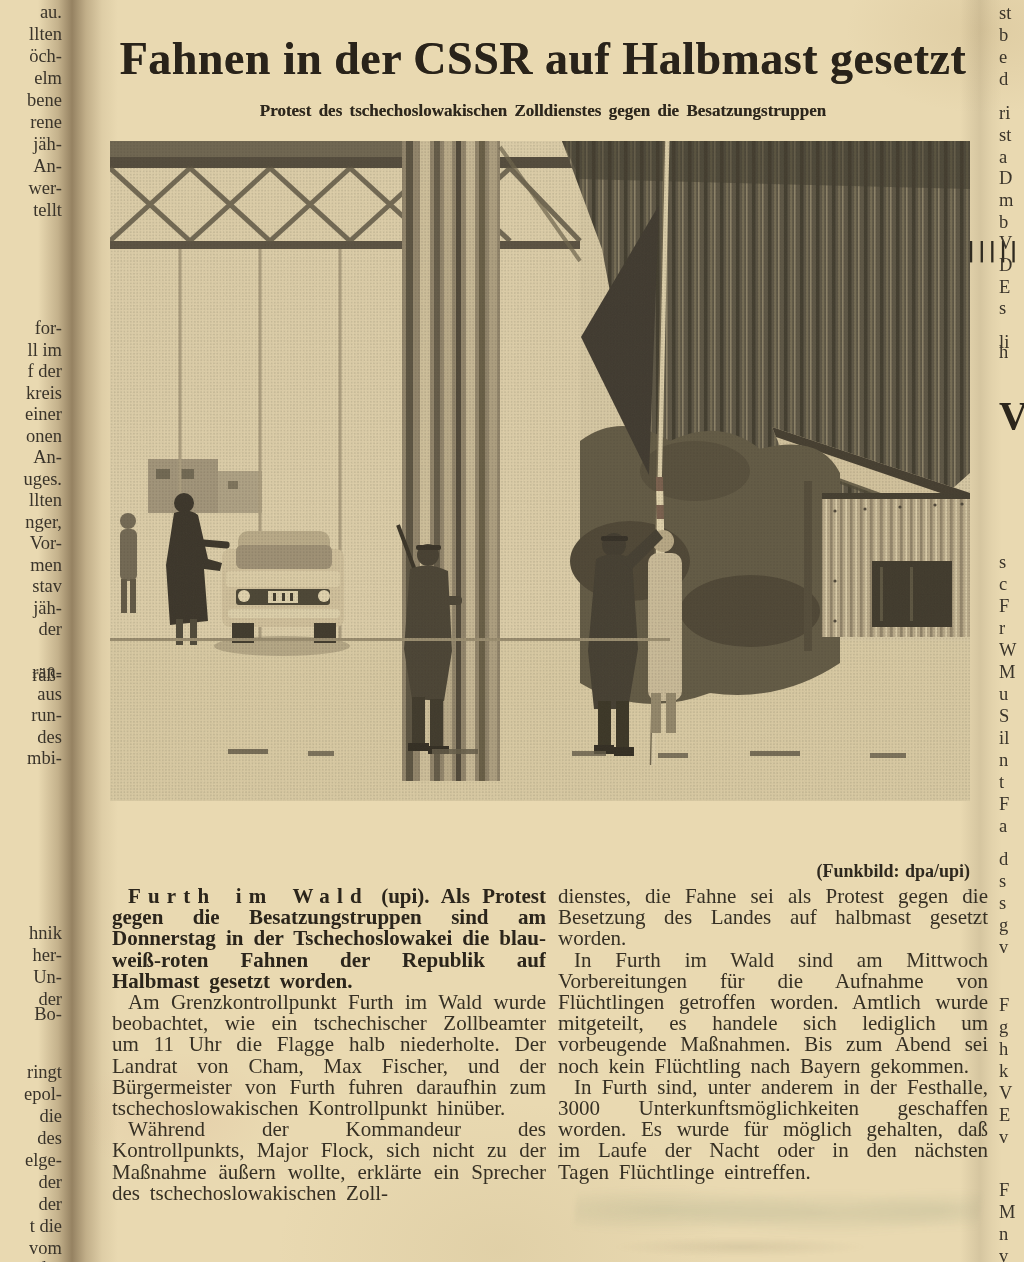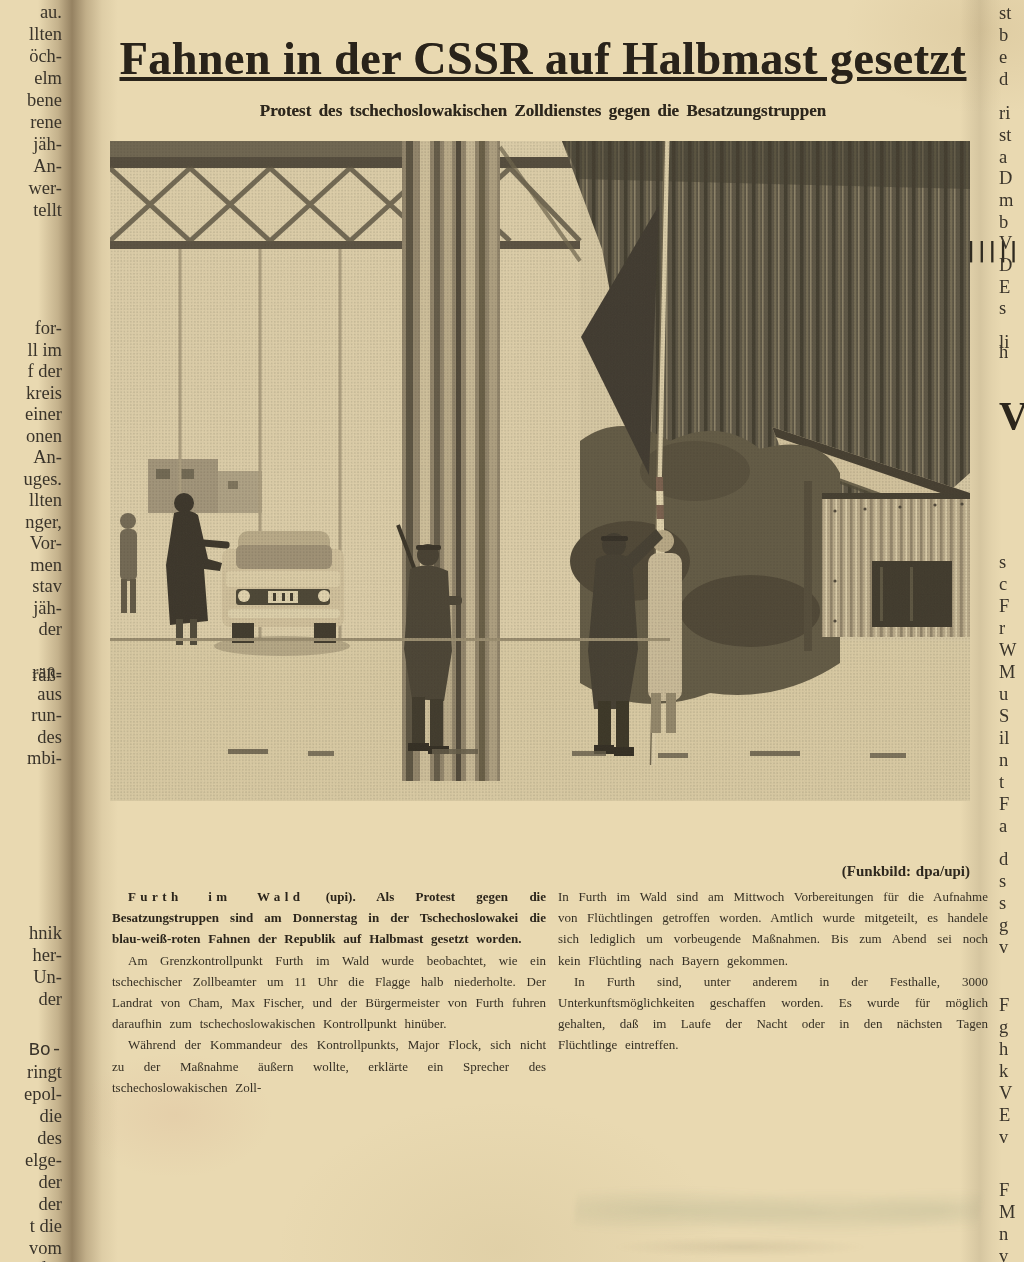--- a/index.html
+++ b/index.html
@@ -14,40 +14,39 @@
       linear-gradient(90deg, rgba(90,65,35,0) 0px, rgba(90,65,35,0) 38px, rgba(101,76,44,.28) 58px, rgba(80,58,32,.55) 72px, rgba(101,76,44,.30) 86px, rgba(90,65,35,.08) 102px, rgba(0,0,0,0) 118px),
       linear-gradient(90deg, rgba(0,0,0,0) 0, rgba(0,0,0,0) 960px, rgba(110,95,70,.16) 980px, rgba(110,95,70,.05) 992px, rgba(0,0,0,0) 1002px);
   }
   .abs{position:absolute;}
   
   .headline{
     left:100px;top:32px;width:886px;height:64px;text-align:center;
     font-size:46px;font-weight:700;letter-spacing:.5px;color:#29231a;
     text-shadow:0 0 .6px rgba(45,38,25,.7);
     white-space:nowrap;
-    text-decoration:underline;
   }
   .subheadline{
     left:100px;top:101px;width:886px;text-align:center;
     font-size:17px;font-weight:700;color:#2d271d;word-spacing:3px;
     text-shadow:0 0 .4px rgba(45,38,25,.6);
     white-space:nowrap;
   }
   
   .photo{left:110px;top:141px;width:860px;height:660px;}
   .photo svg{display:block;filter:sepia(.22) contrast(.95);}
   
   .caption{
     left:112px;top:806px;width:860px;height:78px;
     font-size:19px;font-weight:700;line-height:25px;text-align:justify;
     color:#2e281e;word-spacing:5px;
   }
-  .caption-credit{position:absolute;right:2px;bottom:0px;font-weight:700;font-size:15px;word-spacing:1px;}
-  
-  .col{font-size:13px;line-height:21.2px;text-align:justify;word-spacing:4.5px;color:#3630248;}
+  .caption-credit{position:absolute;right:2px;bottom:0px;font-weight:700;font-size:18px;word-spacing:1px;}
+  
+  .col{font-size:21px;line-height:21.2px;text-align:justify;word-spacing:4.5px;color:#3630248;}
   .col{color:#363024;}
   .col p{margin:0;text-indent:16px;}
   .col-left{left:112px;top:886px;width:434px;height:372px;overflow:hidden;}
   .col-right{left:558px;top:886px;width:430px;height:376px;overflow:hidden;}
   .col-right p:first-child{text-indent:0;}
   .lead{font-weight:700;color:#2b251b;}
   .lead .spaced{letter-spacing:.34em;}
   
   .margin-col{top:0;height:1262px;font-size:18.5px;color:#3a342a;}
   .margin-left{left:0;width:66px;}
@@ -105,21 +104,21 @@
       <span class="frag" style="top: 665px;">räß-</span>
       <span class="frag" style="top: 662px;">ran-</span>
       <span class="frag" style="top: 684px;">aus</span>
       <span class="frag" style="top: 705px;">run-</span>
       <span class="frag" style="top: 727px;">des</span>
       <span class="frag" style="top: 748px;">mbi-</span>
       <span class="frag" style="top: 923px;">hnik</span>
       <span class="frag" style="top: 945px;">her-</span>
       <span class="frag" style="top: 967px;">Un-</span>
       <span class="frag" style="top: 989px;">der</span>
-      <span class="frag" style="top: 1040px; font-family: Liberation Mono, monospace;">Bo-</span>
+      <span class="frag" style="top: 1004px;">Bo-</span>
       <span class="frag" style="top: 1062px;">ringt</span>
       <span class="frag" style="top: 1084px;">epol-</span>
       <span class="frag" style="top: 1106px;">die</span>
       <span class="frag" style="top: 1128px;">des</span>
       <span class="frag" style="top: 1150px;">elge-</span>
       <span class="frag" style="top: 1172px;">der</span>
       <span class="frag" style="top: 1194px;">der</span>
       <span class="frag" style="top: 1216px;">t die</span>
       <span class="frag" style="top: 1238px;">vom</span>
       <span class="frag" style="top: 1258px;">das</span>
@@ -369,20 +368,21 @@
   <div class="abs caption">
     <span class="caption-credit">(Funkbild: dpa/upi)</span>
   </div>
 
   <div class="abs col col-left">
     <p class="lead"><span class="spaced">Furth im Wald</span> <span>(upi).</span> <span>Als Protest gegen die Besatzungstruppen sind am Donnerstag in der Tschechoslowakei die blau-weiß-roten Fahnen der Republik auf Halbmast gesetzt worden.</span></p>
     <span><p class="para">Am Grenzkontrollpunkt Furth im Wald wurde beobachtet, wie ein tschechischer Zollbeamter um 11 Uhr die Flagge halb niederholte. Der Landrat von Cham, Max Fischer, und der Bürgermeister von Furth fuhren daraufhin zum tschechoslowakischen Kontrollpunkt hinüber.</p><p class="para">Während der Kommandeur des Kontrollpunkts, Major Flock, sich nicht zu der Maßnahme äußern wollte, erklärte ein Sprecher des tschechoslowakischen Zoll-</p></span>
   </div>
 
   <div class="abs col col-right">
+      <p class="para">dienstes, die Fahne sei als Protest gegen die Besetzung des Landes auf halbmast gesetzt worden.</p>
       <p class="para">In Furth im Wald sind am Mittwoch Vorbereitungen für die Aufnahme von Flüchtlingen getroffen worden. Amtlich wurde mitgeteilt, es handele sich lediglich um vorbeugende Maßnahmen. Bis zum Abend sei noch kein Flüchtling nach Bayern gekommen.</p>
       <p class="para">In Furth sind, unter anderem in der Festhalle, 3000 Unterkunftsmöglichkeiten geschaffen worden. Es wurde für möglich gehalten, daß im Laufe der Nacht oder in den nächsten Tagen Flüchtlinge eintreffen.</p>
     </div>
 
   <div class="abs ghost1"></div>
   <div class="abs ghost2"></div>
 
 </div>
 
 </body></html>

